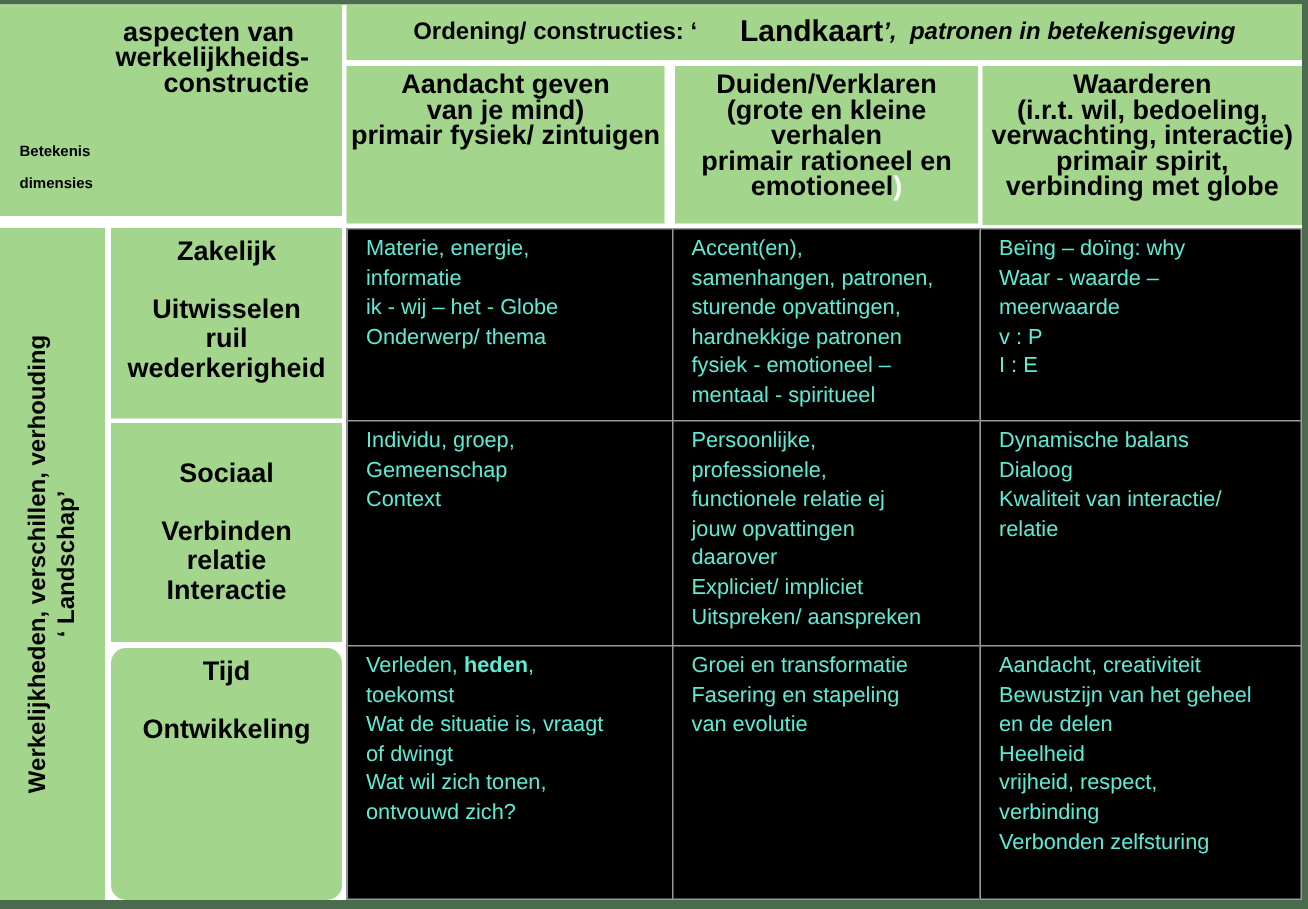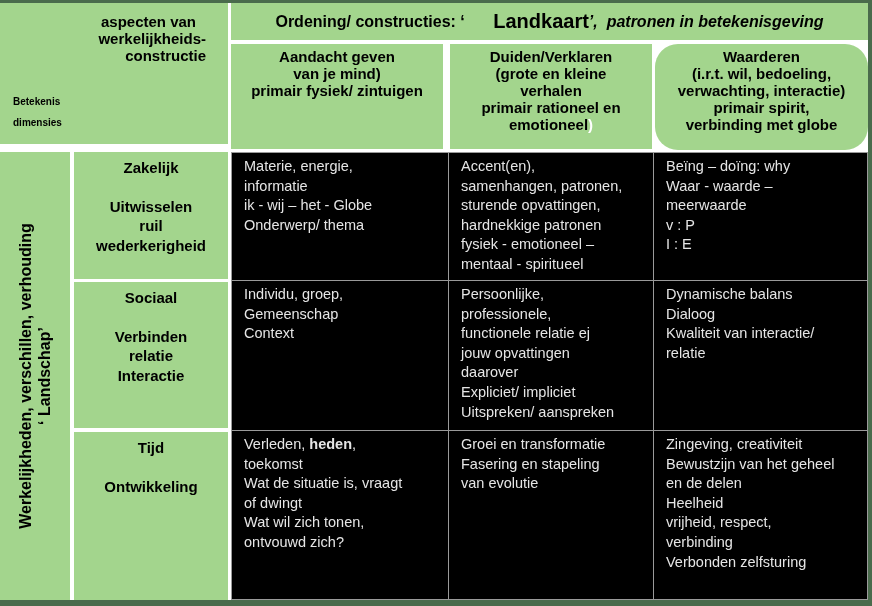--- a/index.html
+++ b/index.html
@@ -7,22 +7,22 @@
     width: 872px; height: 606px; overflow: hidden;
     background: #4a6b4c;
     font-family: "Liberation Sans", sans-serif;
   }
   .frame {
     position: absolute; left: 0; top: 3px; width: 868px; height: 597px;
     background: #ffffff;
   }
   .cell { position: absolute; box-sizing: border-box; }
   .green { background: #a3d58d; color: #000; }
-  .black { background: #000; color: #e5e5e5; border: 1px solid #9a9a9a; }
-  .hdr-text { font-weight: bold; font-size: 15px; line-height: 17px; }
+  .black { background: #000; color: #5eead4; border: 1px solid #9a9a9a; }
+  .hdr-text { font-weight: bold; font-size: 18px; line-height: 17px; }
   .body-text { font-size: 14.5px; line-height: 19.6px; padding: 4px 0 0 12px; }
   .body-text div { white-space: nowrap; }
   .center { text-align: center; }
   .title-row { font-weight: bold; font-size: 16px; display:flex; align-items:center; justify-content:center; }
   .title-row .big { font-size: 20px; margin-left: 24px; }
   .vert {
     position: absolute; left: 50%; top: 50%;
     transform: translate(-50%, -50%) rotate(-90deg);
     white-space: nowrap; text-align: center;
     font-weight: bold; font-size: 16px; line-height: 19px;
@@ -57,21 +57,21 @@
     <div>van je mind)</div>
     <div>primair fysiek/ zintuigen</div>
   </div>
   <div class="cell green hdr-text center" style="left:450px; top:41px; width:202px; height:105px; padding-top:4px;">
     <div>Duiden/Verklaren</div>
     <div>(grote en kleine</div>
     <div>verhalen</div>
     <div>primair rationeel en</div>
     <div><span>emotioneel</span><span class="white-paren">)</span></div>
   </div>
-  <div class="cell green hdr-text center" style="left:655px; top:41px; width:213px; height:106px; padding-top:4px;border-radius:23px;">
+  <div class="cell green hdr-text center" style="left:655px; top:41px; width:213px; height:106px; padding-top:4px;">
     <div>Waarderen</div>
     <div>(i.r.t. wil, bedoeling,</div>
     <div>verwachting, interactie)</div>
     <div>primair spirit,</div>
     <div>verbinding met globe</div>
   </div>
 
   <div class="cell green" style="left:0; top:149px; width:70px; height:448px;">
     <div class="vert">
       <div>Werkelijkheden, verschillen, verhouding</div>
@@ -101,21 +101,21 @@
     <div>mentaal - spiritueel</div>
   </div>
   <div class="cell black body-text" style="left:653px; top:149px; width:215px; height:129px;">
     <div>Beïng – doïng: why</div>
     <div>Waar - waarde –</div>
     <div>meerwaarde</div>
     <div>v : P</div>
     <div>I : E</div>
   </div>
 
-  <div class="cell green hdr-text center" style="left:74px; top:279px; width:154px; height:146px; padding-top:6px; line-height:19.5px;">
+  <div class="cell green hdr-text center" style="left:74px; top:279px; width:154px; height:146px; padding-top:24px; line-height:19.5px;">
     <div>Sociaal</div>
     <div style="height:19px;"></div>
     <div>Verbinden</div>
     <div>relatie</div>
     <div>Interactie</div>
   </div>
   <div class="cell black body-text" style="left:231px; top:277px; width:218px; height:151px;">
     <div>Individu, groep,</div>
     <div>Gemeenschap</div>
     <div>Context</div>
@@ -129,40 +129,40 @@
     <div>Expliciet/ impliciet</div>
     <div>Uitspreken/ aanspreken</div>
   </div>
   <div class="cell black body-text" style="left:653px; top:277px; width:215px; height:151px;">
     <div>Dynamische balans</div>
     <div>Dialoog</div>
     <div>Kwaliteit van interactie/</div>
     <div>relatie</div>
   </div>
 
-  <div class="cell green hdr-text center" style="left:74px; top:429px; width:154px; height:168px; padding-top:6px; line-height:19.5px;">
+  <div class="cell green hdr-text center" style="left:74px; top:429px; width:154px; height:168px; padding-top:6px; line-height:19.5px;border-radius:10px;">
     <div>Tijd</div>
     <div style="height:19px;"></div>
     <div>Ontwikkeling</div>
   </div>
   <div class="cell black body-text" style="left:231px; top:427px; width:218px; height:170px;">
     <div><span style="white-space:pre;">Verleden, </span><b>heden</b><span>,</span></div>
     <div>toekomst</div>
     <div>Wat de situatie is, vraagt</div>
     <div>of dwingt</div>
     <div>Wat wil zich tonen,</div>
     <div>ontvouwd zich?</div>
   </div>
   <div class="cell black body-text" style="left:448px; top:427px; width:206px; height:170px;">
     <div>Groei en transformatie</div>
     <div>Fasering en stapeling</div>
     <div>van evolutie</div>
   </div>
   <div class="cell black body-text" style="left:653px; top:427px; width:215px; height:170px;">
-    <div>Zingeving, creativiteit</div>
+    <div>Aandacht, creativiteit</div>
     <div>Bewustzijn van het geheel</div>
     <div>en de delen</div>
     <div>Heelheid</div>
     <div>vrijheid, respect,</div>
     <div>verbinding</div>
     <div>Verbonden zelfsturing</div>
   </div>
 
 </div>
 

